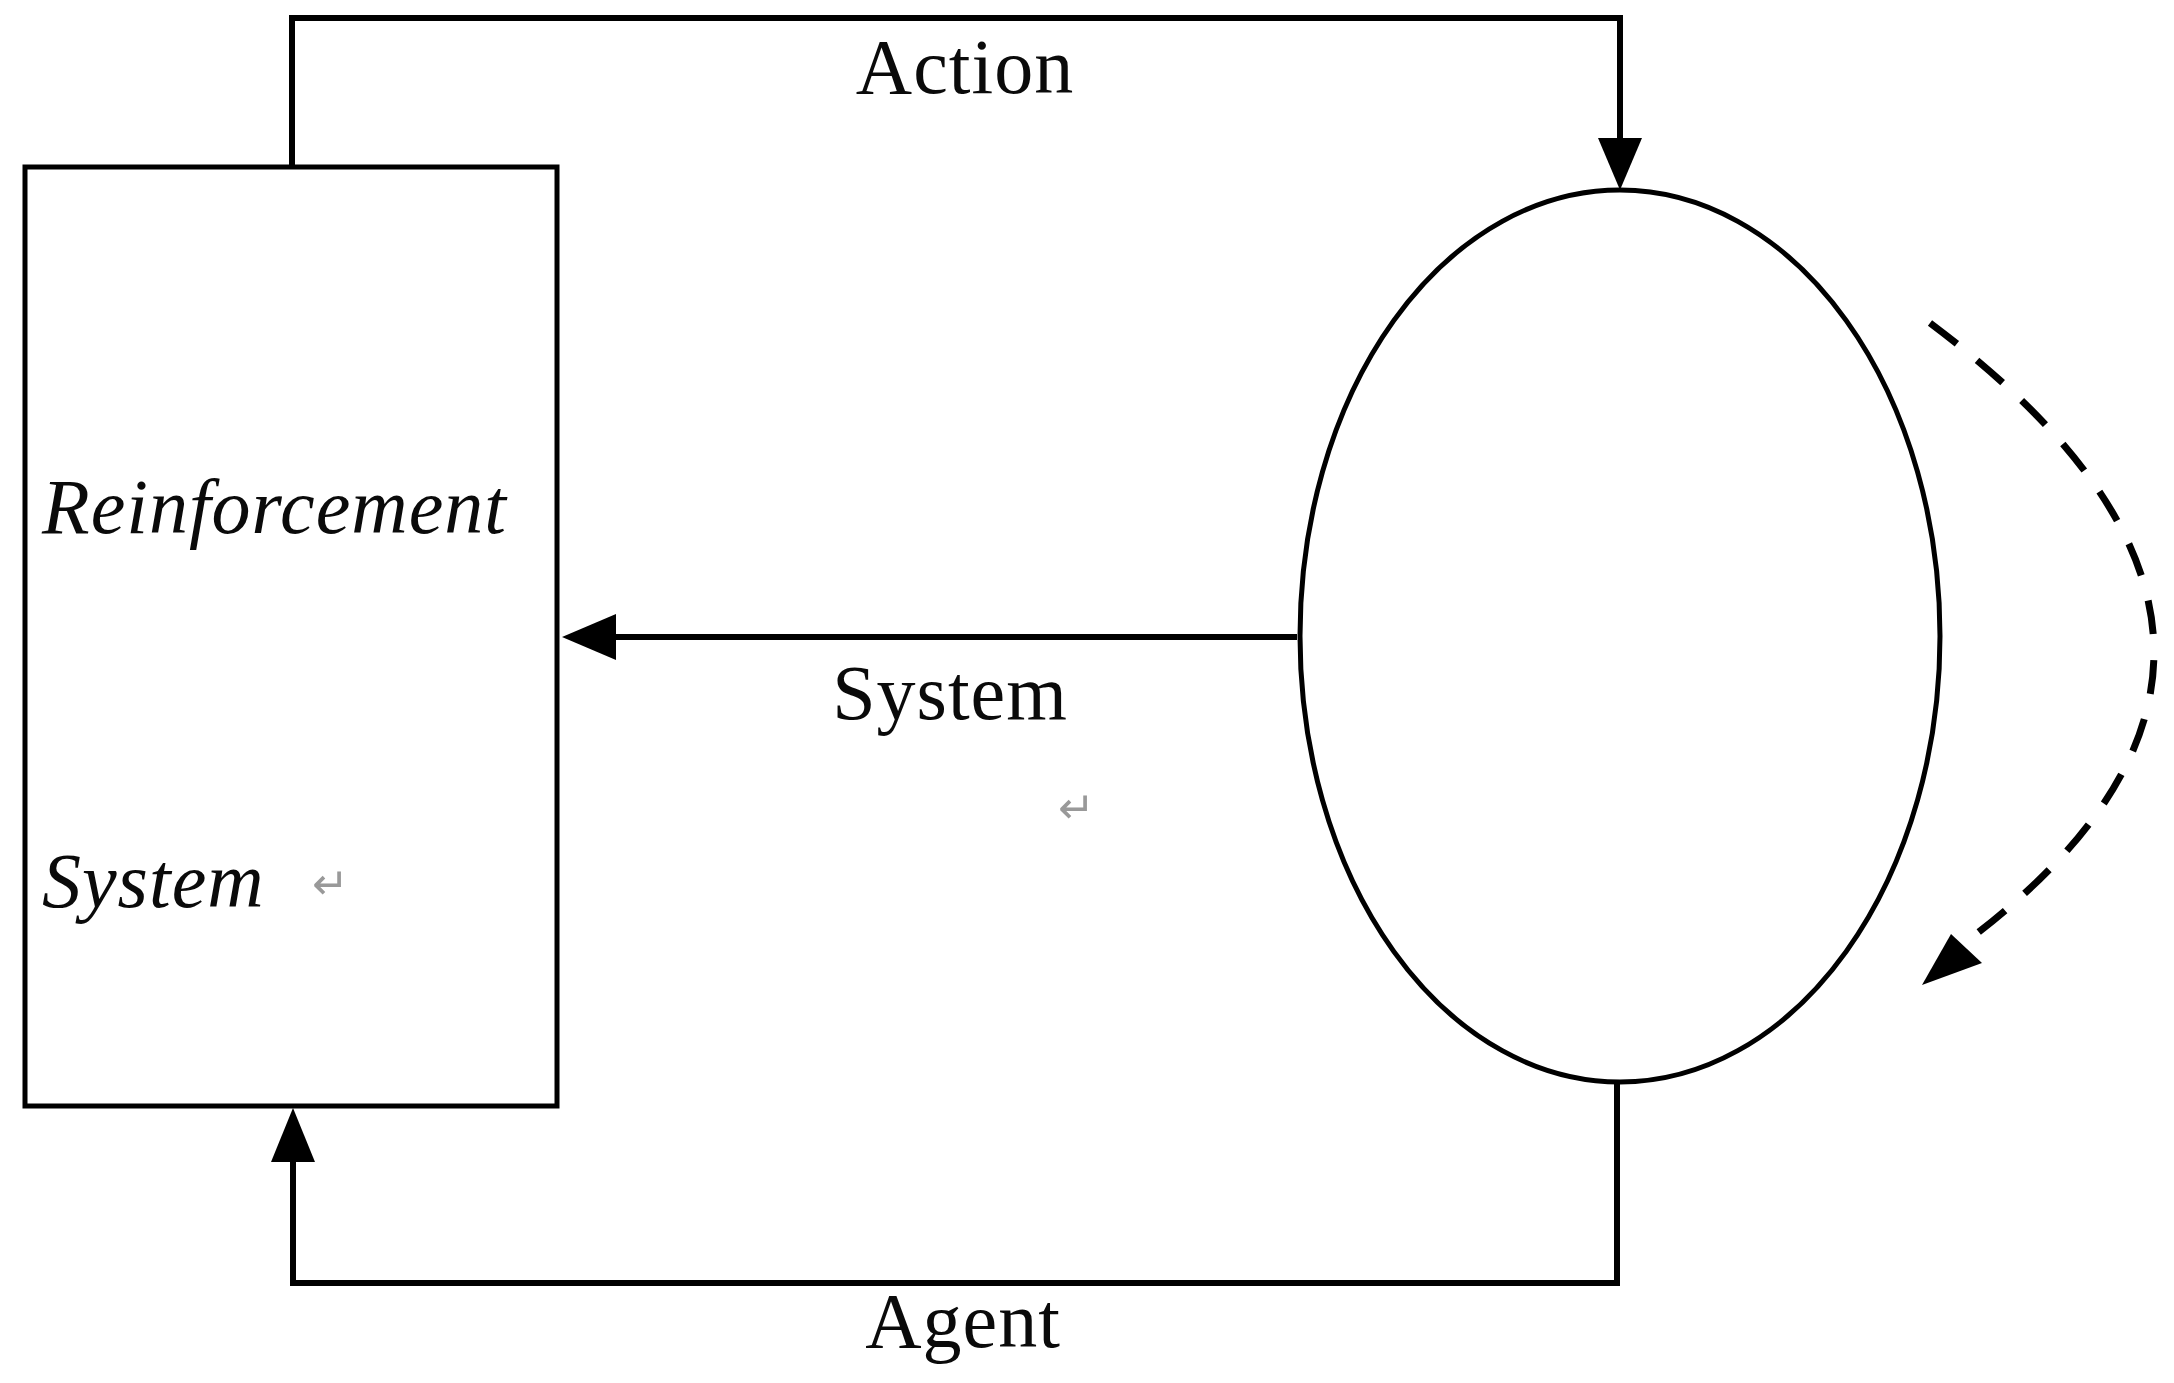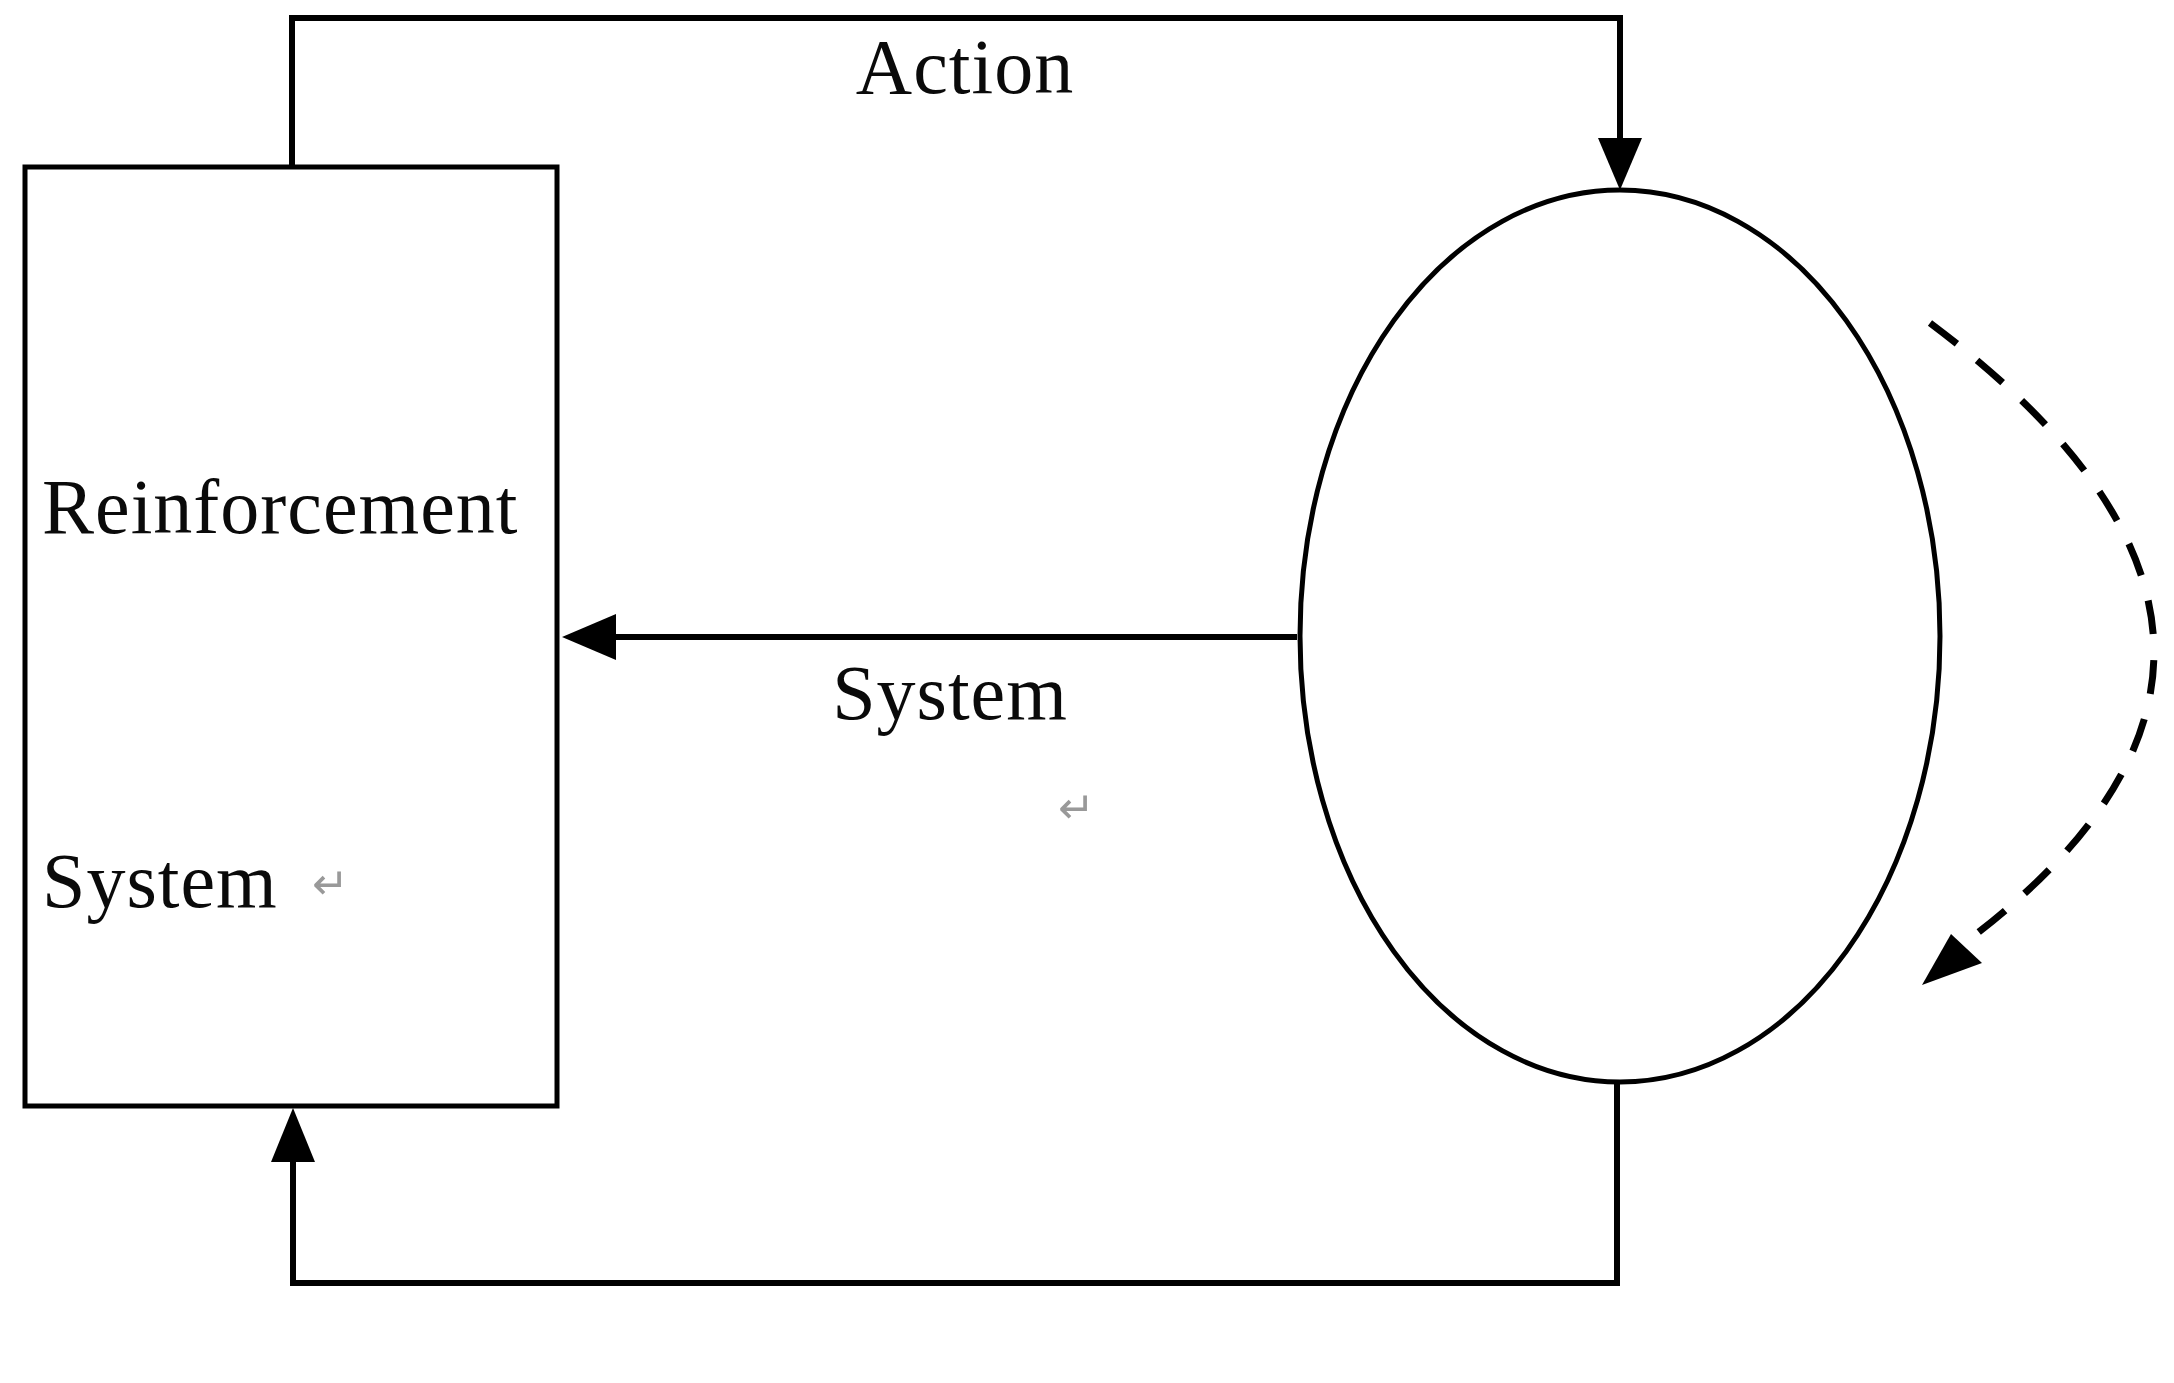--- a/index.html
+++ b/index.html
@@ -14,21 +14,21 @@
   .canvas svg{position:absolute;left:0;top:0;width:2174px;height:1383px;}
   .lbl{
     position:absolute;
     line-height:1;
     font-size:78px;
     white-space:nowrap;
     color:#0a0a0a;
     letter-spacing:1px;
   }
   .lbl.center{transform:translateX(-50%);}
-  .boxline{position:absolute;left:42px;line-height:1;font-size:78px;white-space:nowrap;letter-spacing:1px;}
+  .boxline{position:absolute;left:42px;line-height:1;font-size:78px;white-space:nowrap;letter-spacing:1px;font-style:italic;}
   .retmark{
     position:absolute;
     font-size:44px;
     line-height:1;
     color:#999999;
     font-family:"DejaVu Sans","Liberation Sans",sans-serif;
   }
 </style>
 </head>
 <body>
@@ -51,20 +51,21 @@
     <polygon points="293,1108 271,1162 315,1162" fill="#000000"></polygon>
 
     <path d="M 1930 323 Q 2365 650 1955 950" fill="none" stroke="#000000" stroke-width="7" stroke-dasharray="34 26" stroke-linecap="butt"></path>
     <polygon points="1922,985 1951,934 1982,963" fill="#000000"></polygon>
   </svg>
 
   <div class="lbl center" style="left:965px;top:28px;">Action</div>
 
   <div class="lbl center" style="left:950px;top:654px;">System</div>
 
+  <div class="lbl center" style="left:963px;top:1282px;">Agent</div>
 
 
   <div class="boxline" style="top:468px;">Reinforcement</div>
   <div class="boxline" style="top:842px;">System</div>
 
   <div class="retmark" style="left:312px;top:862px;">↵</div>
   <div class="retmark" style="left:1058px;top:786px;">↵</div>
 
 </div>
 

